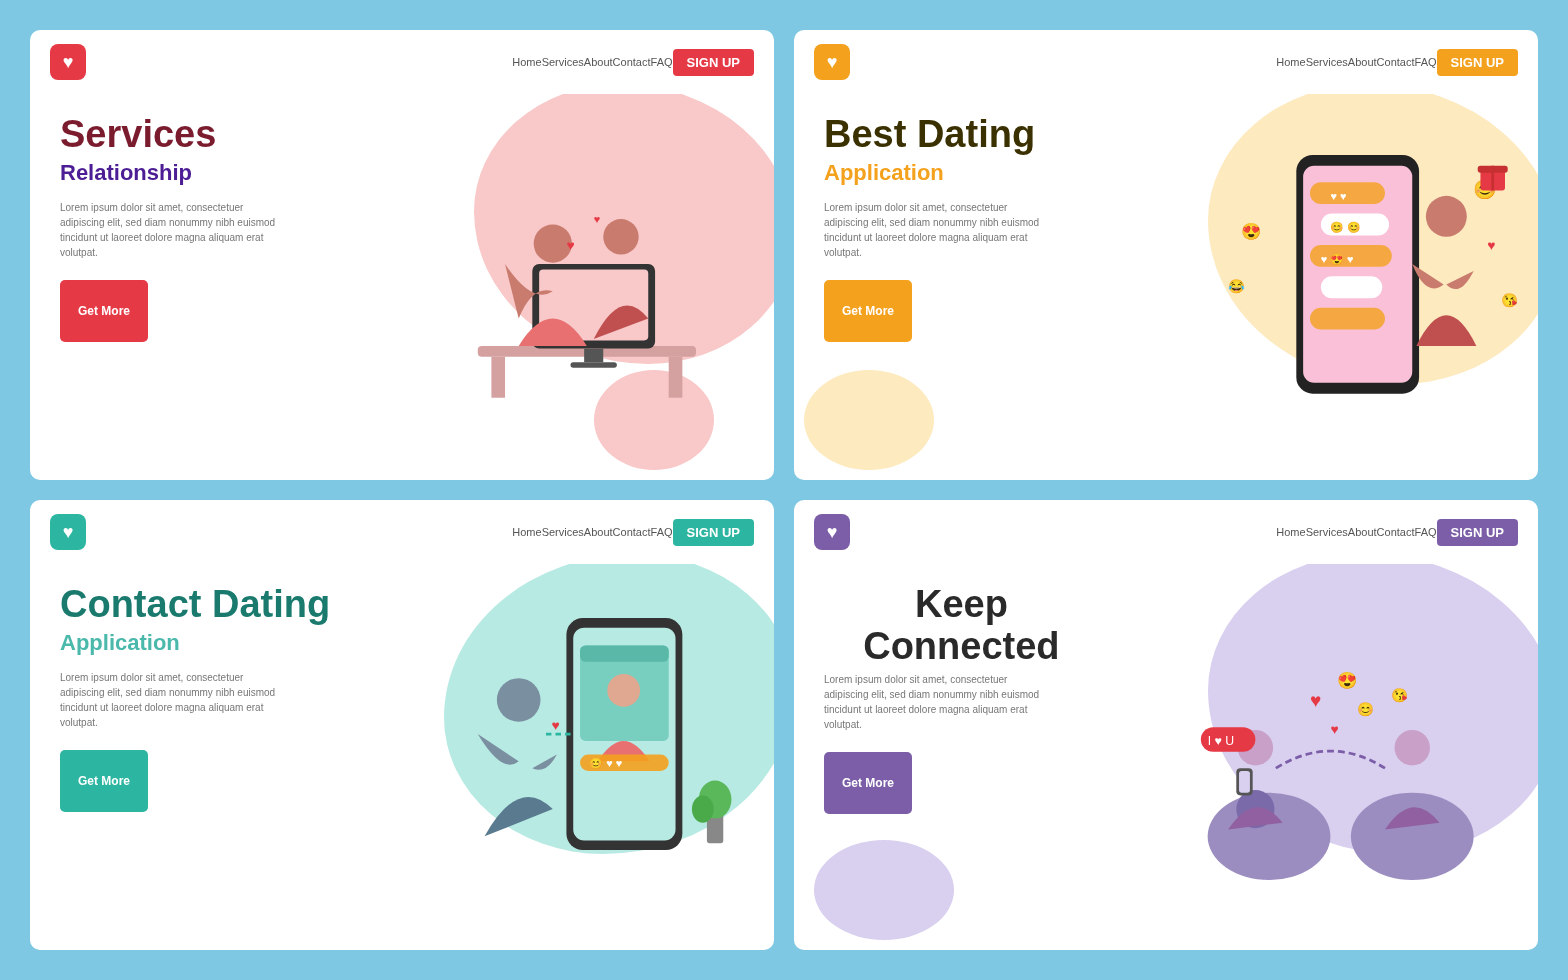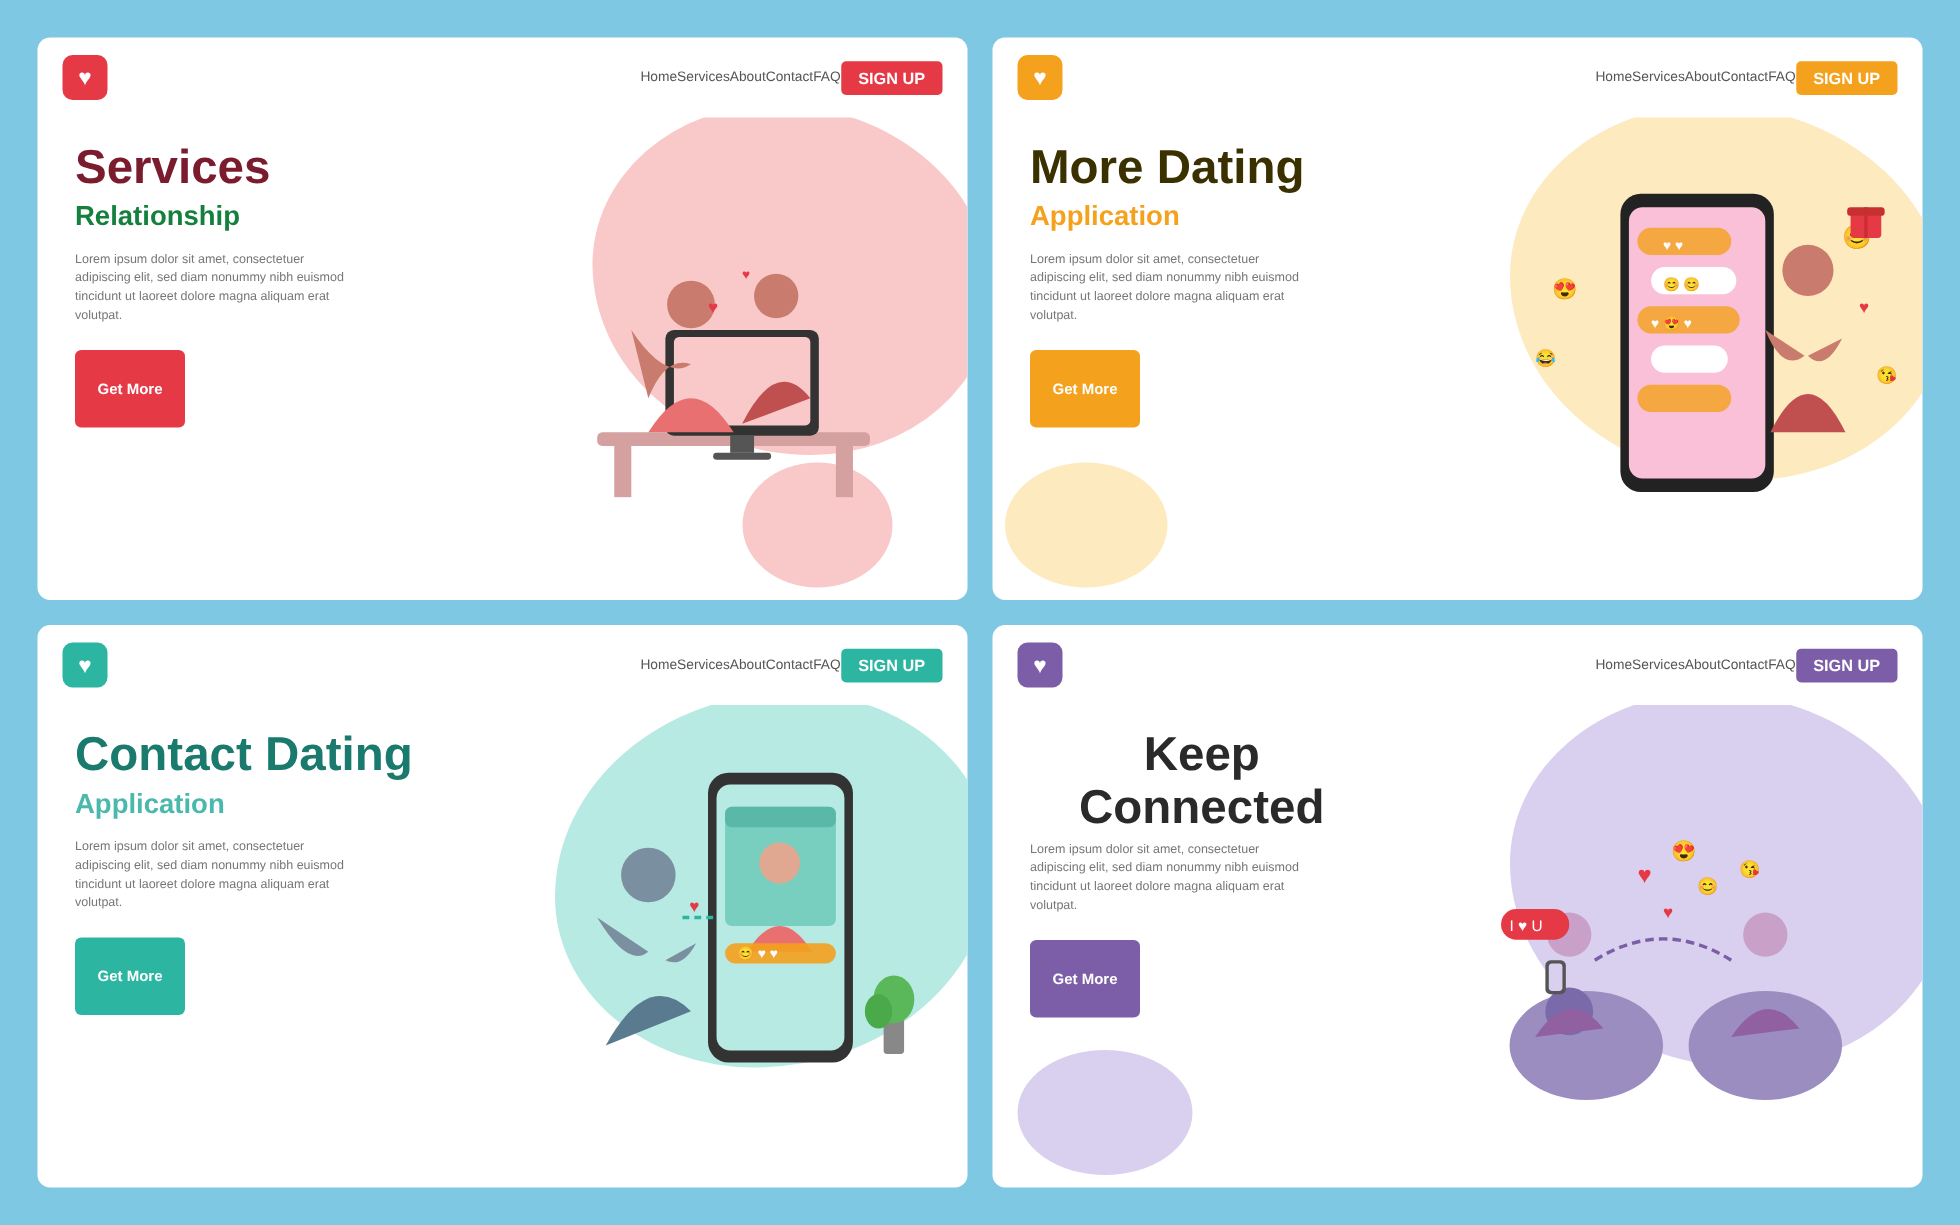--- a/index.html
+++ b/index.html
@@ -195,21 +195,21 @@
       position: absolute;
       right: 10px;
       top: 10px;
       width: 55%;
       height: 90%;
       z-index: 1;
     }
 
     
     .title-red { color: #7a1c2e; }
-    .subtitle-red { color: #15803d; }
+    .subtitle-red { color: #4c1d95; }
     .title-dark { color: #3a3000; }
     .subtitle-yellow { color: #f4a11d; }
     .title-teal { color: #1a7a6e; }
     .subtitle-teal { color: #4ab8aa; }
     .title-dark2 { color: #2a2a2a; text-align: center; }
     .subtitle-gray { color: #888; }
   </style>
 </head>
 <body>
 
@@ -268,21 +268,21 @@
       <a class="nav-link">About</a>
       <a class="nav-link">Contact</a>
       <a class="nav-link">FAQ</a>
       <button class="signup-btn signup-yellow">SIGN UP</button>
     </div>
   </div>
   <div class="card-content">
     <div class="blob-yellow"></div>
     <div class="blob-yellow-sm"></div>
     <div class="card-text">
-      <div class="card-title-main title-dark">More Dating</div>
+      <div class="card-title-main title-dark">Best Dating</div>
       <div class="card-title-sub subtitle-yellow">Application</div>
       <p class="card-description">Lorem ipsum dolor sit amet, consectetuer adipiscing elit, sed diam nonummy nibh euismod tincidunt ut laoreet dolore magna aliquam erat volutpat.</p>
       <button class="get-more-btn get-more-yellow">Get More</button>
     </div>
 
     <svg class="illustration-svg" viewBox="0 0 300 220">
 
       <rect x="130" y="20" width="90" height="175" rx="12" fill="#222"></rect>
       <rect x="135" y="28" width="80" height="159" rx="8" fill="#f9c0d8"></rect>
 

